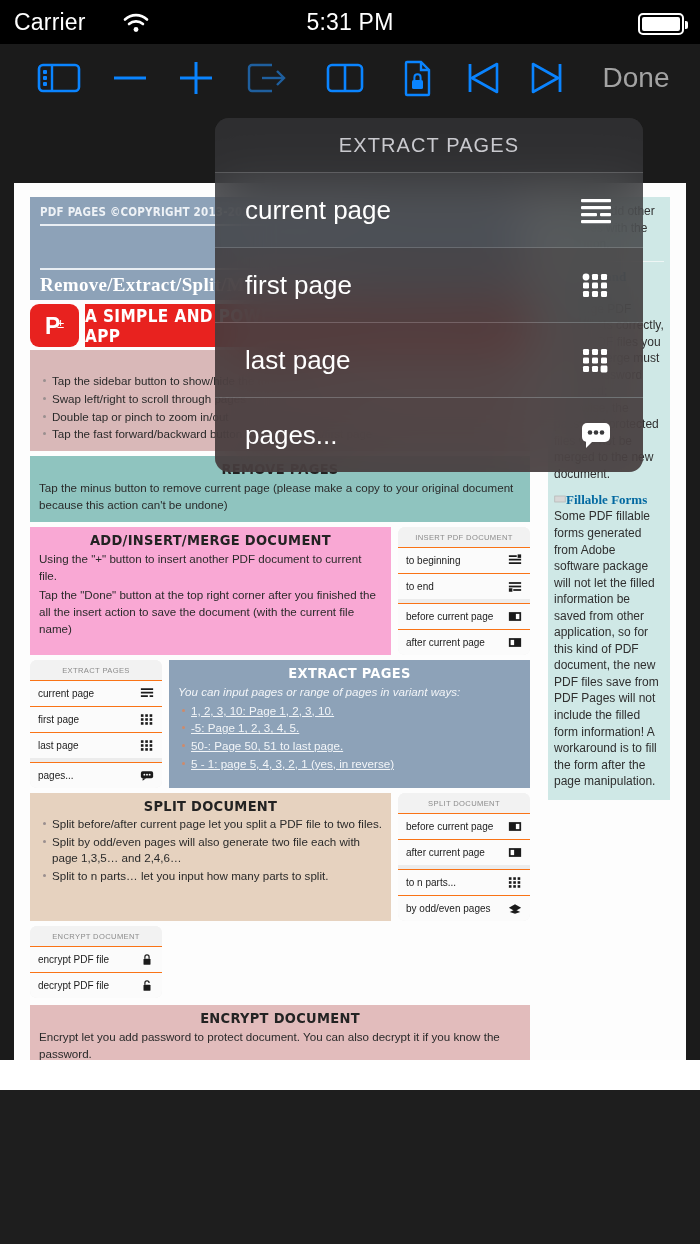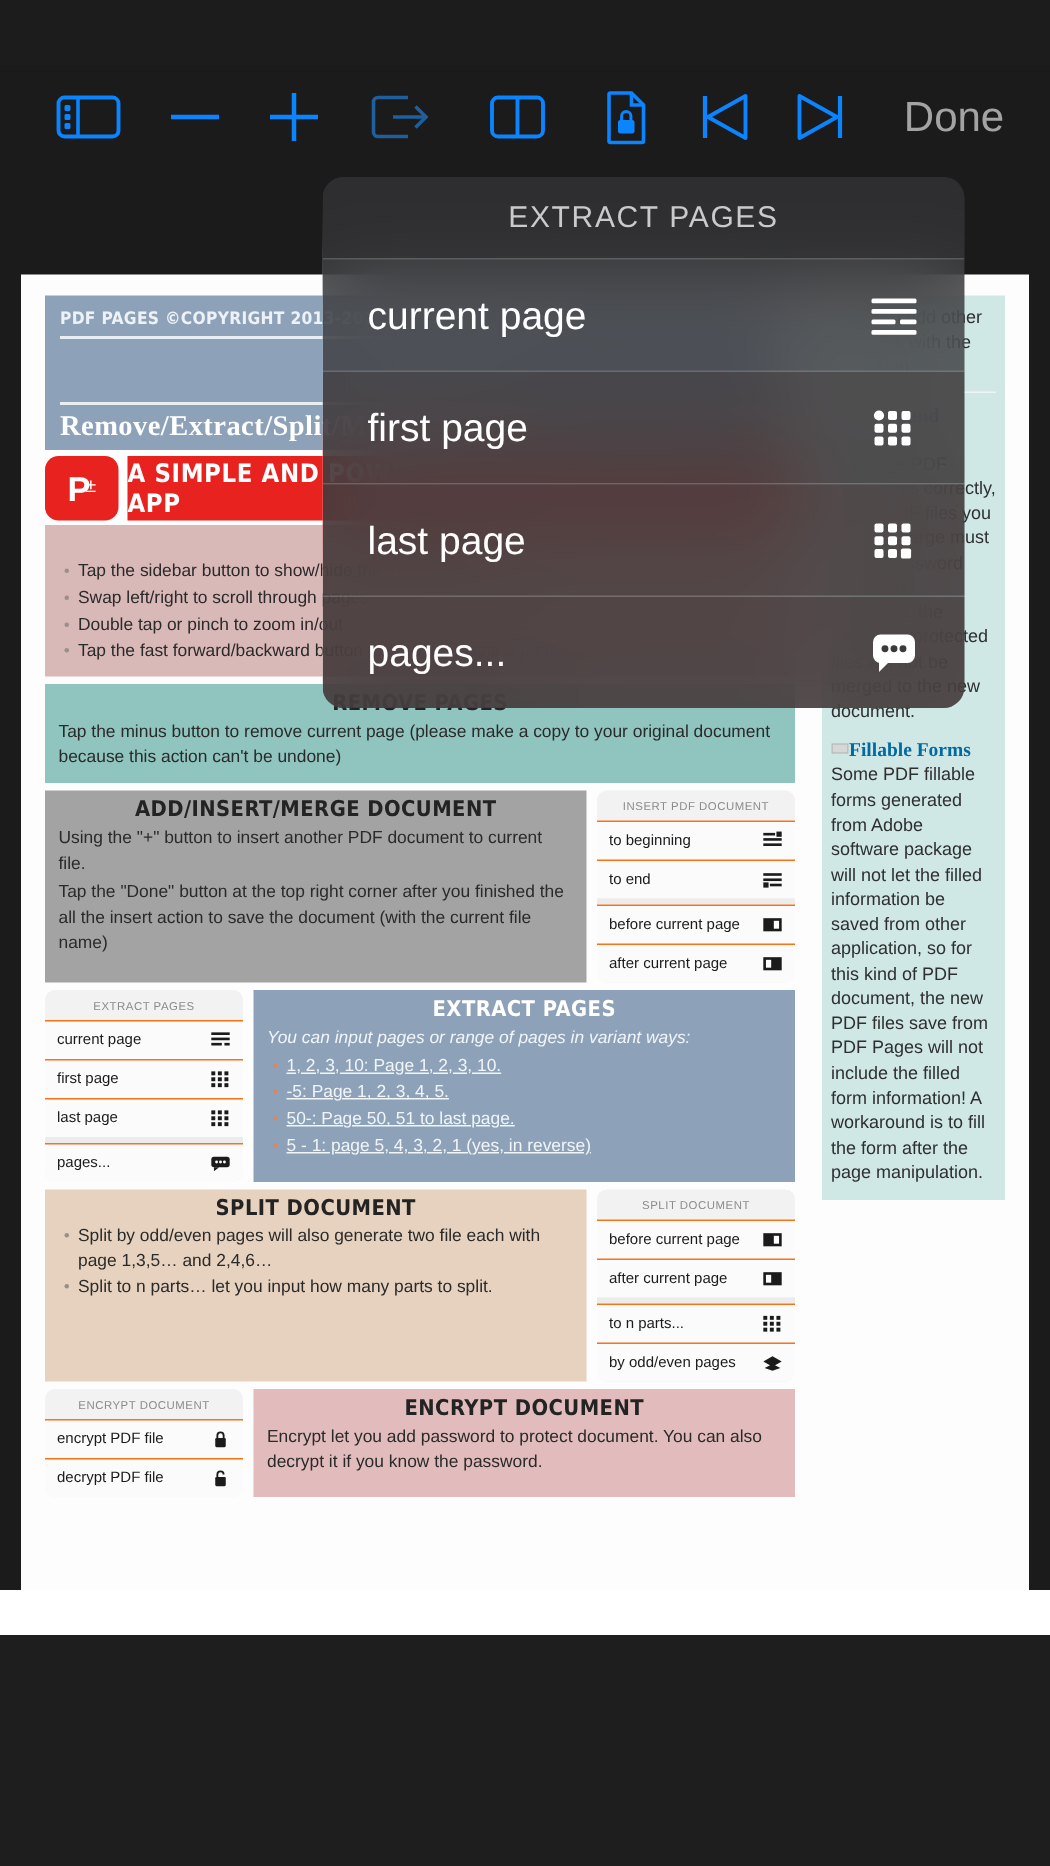--- a/index.html
+++ b/index.html
@@ -48,30 +48,30 @@
   .sec-title{text-align:center;font-weight:700;font-size:14.5px;letter-spacing:.3px;color:#232323;font-family:"DejaVu Sans Condensed","Liberation Sans",sans-serif;}
   .sec-title.white{color:#fff;}
   .bul{font-size:11.6px;color:#2a2a2a;line-height:1.45;margin:2px 0 0 0;padding:0 0 0 13px;list-style:none;}
   .bul li{position:relative;margin-bottom:1px;}
   .bul li:before{content:"";position:absolute;left:-9px;top:6px;width:3px;height:3px;border-radius:50%;background:#9a8f8f;}
   .ptext{font-size:11.6px;color:#2a2a2a;line-height:1.45;margin:3px 0 0 0;}
 
   .view{background:#d9b8b8;padding:5px 9px 7px 9px;margin-top:3px;}
   .remove{background:#8fc4bf;padding:5px 9px 8px 9px;margin-top:5px;}
   .addrow{display:flex;gap:7px;margin-top:5px;align-items:stretch;}
-  .add{background:#a3a3a3;padding:5px 9px 8px 9px;flex:1;}
+  .add{background:#f9a8d4;padding:5px 9px 8px 9px;flex:1;}
   .extractrow{display:flex;gap:7px;margin-top:5px;align-items:stretch;}
   .extract{background:#8da2b8;padding:5px 9px 8px 9px;flex:1;}
   .extract .bul li:before{background:#cf8a6a;}
   .extract .bul{color:#f2f5f8;text-decoration:underline;}
   .extract .bul li{color:#f2f5f8;}
   .extract .ptext{color:#f2f5f8;font-style:italic;}
   .splitrow{display:flex;gap:7px;margin-top:5px;align-items:stretch;}
   .split{background:#e6d2bf;padding:5px 9px 8px 9px;flex:1;}
-  .encrow{display:flex;gap:7px;margin-top:5px;align-items:stretch;}
+  .encrow{display:flex;gap:7px;margin-top:5px;align-items:stretch;flex-direction:column;}
   .encrypt{background:#e2bcbc;padding:5px 9px 8px 9px;flex:1;}
 
   
   .card{background:#f2f2f2;border-radius:7px;width:132px;box-sizing:border-box;padding:0;overflow:hidden;align-self:flex-start;}
   .card-hd{text-align:center;font-size:7.6px;color:#8b8b8b;letter-spacing:.35px;padding:6px 0 5px 0;background:#f2f2f2;}
   .card-row{display:flex;align-items:center;justify-content:space-between;padding:6px 8px;background:#fbfbfb;border-top:1px solid #f97316;font-size:10px;color:#1b1b1b;}
   .card-gap{height:4px;background:#ececec;}
   .mini-ic{width:14px;height:13px;flex:0 0 14px;}
 
   .rt-h{font-family:"Liberation Serif","DejaVu Serif",serif;font-weight:700;font-size:13px;color:#0369a1;margin:0 0 1px 0;line-height:1.15;}
@@ -247,20 +247,21 @@
                 <li>50-: Page 50, 51 to last page.</li>
                 <li>5 - 1: page 5, 4, 3, 2, 1 (yes, in reverse)</li>
               </ul>
             </div>
           </div>
 
           <div class="splitrow">
             <div class="sec split">
               <div class="sec-title">SPLIT DOCUMENT</div>
               <ul class="bul">
+                <li>Split before/after current page let you split a PDF file to two files.</li>
                 <li>Split by odd/even pages will also generate two file each with page 1,3,5… and 2,4,6…</li>
                 <li>Split to n parts… let you input how many parts to split.</li>
               </ul>
             </div>
             <div class="card">
               <div class="card-hd">SPLIT DOCUMENT</div>
               <div class="card-row">
                 <span>before current page</span>
                 <svg class="mini-ic" viewBox="0 0 16 14">
                   <rect x="1" y="2" width="14" height="10" fill="#1b1b1b"></rect>
@@ -480,15 +481,27 @@
     <div class="tb-item" style="left:519px;width:56px;">
       <svg width="38" height="36" viewBox="0 0 38 36">
         <polygon points="5,4 5,32 30,18" fill="none" stroke="#0a84ff" stroke-width="2.6" stroke-linejoin="round"></polygon>
         <line x1="32" y1="4" x2="32" y2="32" stroke="#0a84ff" stroke-width="2.8"></line>
       </svg>
     </div>
 
     <div class="tb-item tb-done" style="left:588px;width:96px;">Done</div>
   </div>
 
+  <div class="statusbar">
+    <div class="sb-carrier">Carrier</div>
+    <svg class="sb-wifi" viewBox="0 0 28 22">
+      <path d="M3 7.5 a16 16 0 0 1 22 0" fill="none" stroke="#fff" stroke-width="2.6" stroke-linecap="round"></path>
+      <path d="M7 12 a10.5 10.5 0 0 1 14 0" fill="none" stroke="#fff" stroke-width="2.6" stroke-linecap="round"></path>
+      <circle cx="14" cy="17.5" r="2.4" fill="#fff"></circle>
+    </svg>
+    <div class="sb-time">5:31 PM</div>
+    <div class="sb-batt">
+        <i></i>
+      </div>
+  </div>
 
   <div class="bottombar"></div>
 </div>
 
 </body></html>

